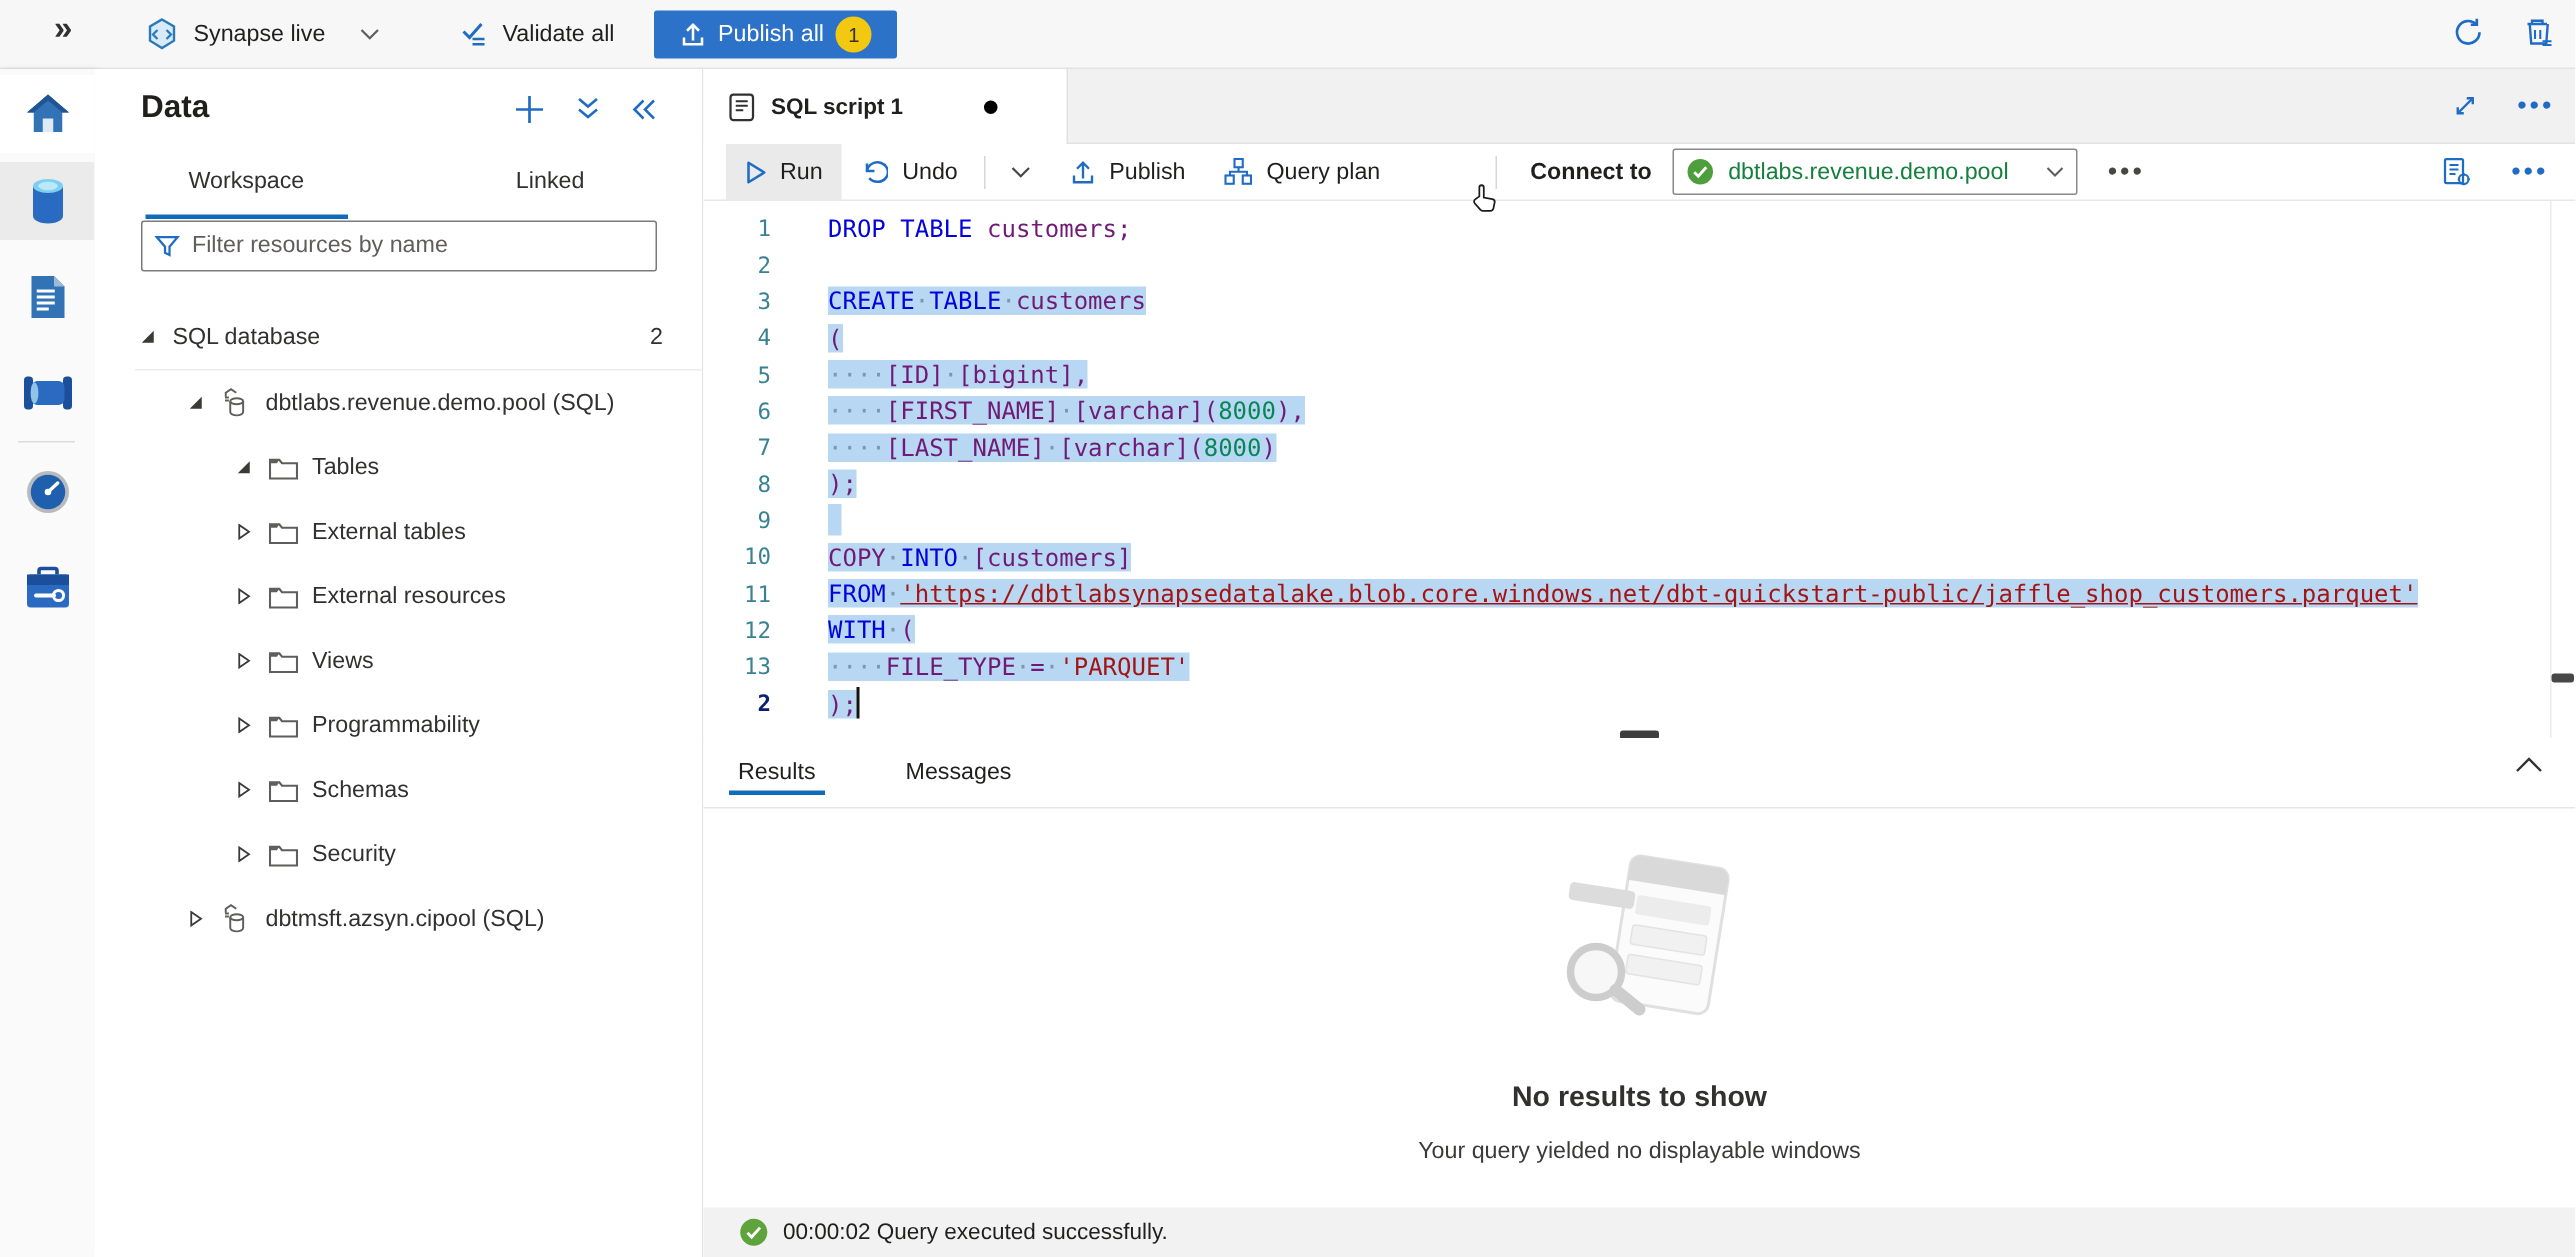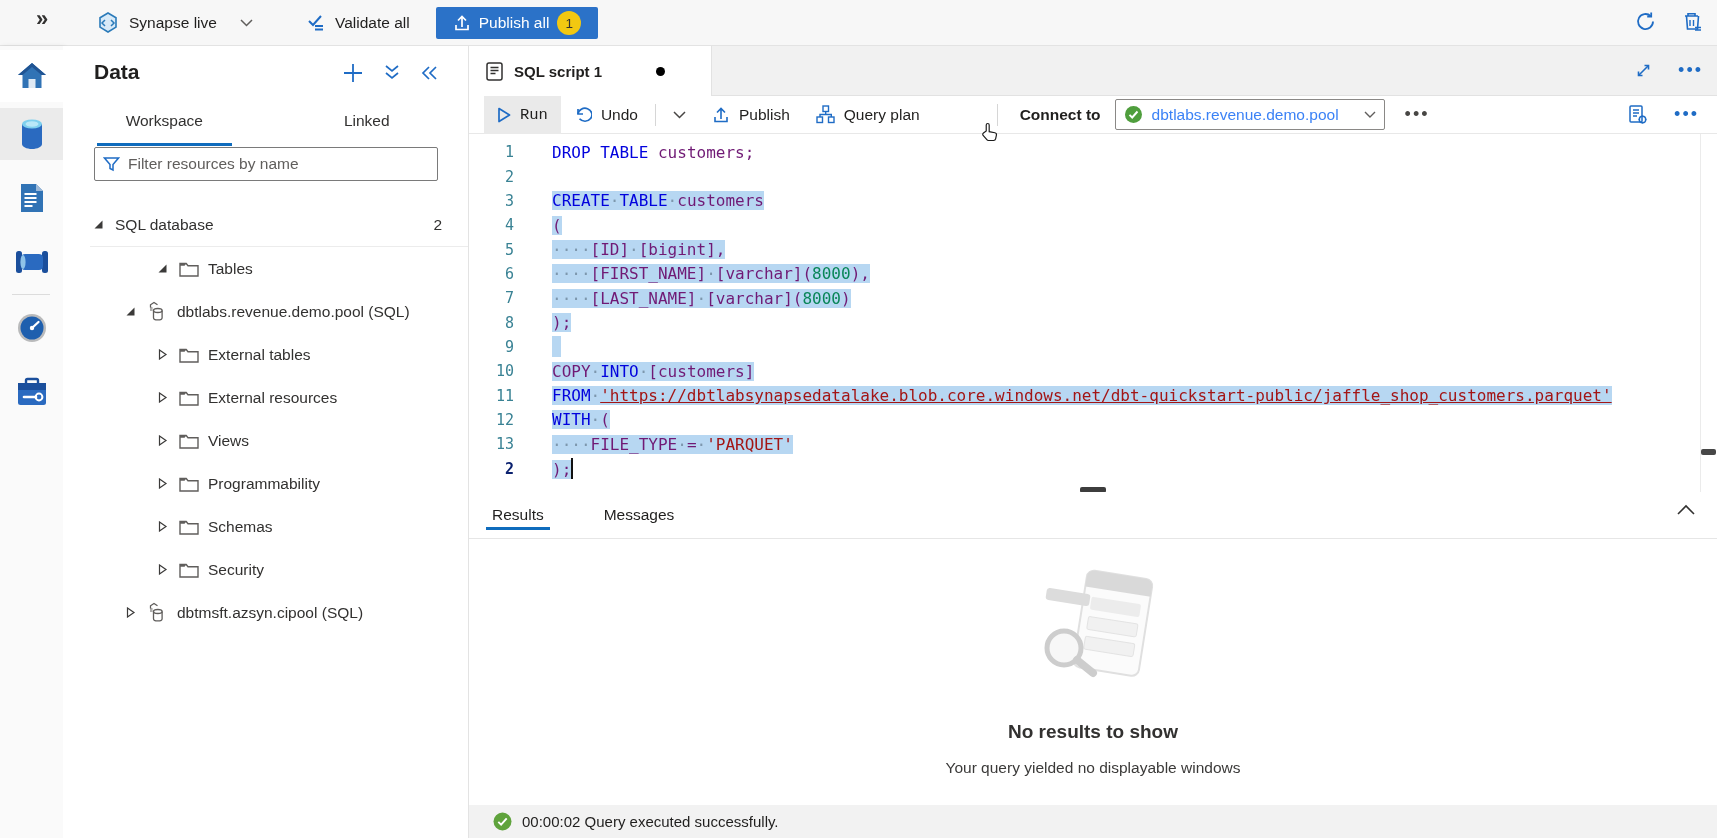--- a/index.html
+++ b/index.html
@@ -48,21 +48,21 @@
   .doc-tab { position:absolute; left:0; top:0; width:243px; height:50px; background:#fff; border-right:1px solid #e2e2e2; display:flex; align-items:center; gap:10px; padding-left:16px; font-size:15px; font-weight:700; color:#201f1e; cursor:pointer; z-index:2; }
   .dirty-dot { width:9px; height:9px; border-radius:50%; background:#000; margin-left:44px; }
   .strip-actions { position:absolute; right:14px; top:14px; display:flex; gap:26px; }
 
   .toolbar { position:absolute; left:0; top:50px; width:100%; height:38px; background:#fff; border-bottom:1px solid #e8e8e8; display:flex; align-items:center; font-size:15.5px; color:#201f1e; }
   .tbn { display:flex; align-items:center; gap:9px; height:38px; padding:0 13px; cursor:pointer; }
   .tbn.hovered { background:#eaeaea; }
   .tb-sep { width:1px; height:22px; background:#d6d6d6; margin:0 4px; }
   .connect-label { font-weight:700; padding:0 14px 0 18px; }
   .pool-select { width:270px; height:31px; border:1px solid #8a8886; border-radius:2px; background:#fff; display:flex; align-items:center; gap:9px; padding:0 8px; cursor:pointer; }
-  .pool-select .lbl { flex:1; font-size:15.5px; color:#3b82f6; white-space:nowrap; overflow:hidden; }
+  .pool-select .lbl { flex:1; font-size:15.5px; color:#15803d; white-space:nowrap; overflow:hidden; }
   .toolbar-right { margin-left:auto; display:flex; gap:26px; padding-right:18px; }
   .dots { color:#1f6cc5; font-size:18px; letter-spacing:2px; cursor:pointer; }
   .dots.dark { color:#484644; }
 
   
   .editor { position:absolute; left:0; top:88px; width:100%; height:358px; background:#fff; overflow:hidden; }
   .editor-lines { position:absolute; left:0; top:6px; width:100%; font-family:"DejaVu Sans Mono", monospace; font-size:16px; }
   .code-line { height:24.35px; display:flex; align-items:center; }
   .ln { width:45px; flex:none; text-align:right; color:#398294; font-size:15px; font-family:"DejaVu Sans Mono", monospace; }
   .ln.active { color:#0b216f; font-weight:bold; }
@@ -249,55 +249,55 @@
     <span class="twisty">
             <svg width="11" height="11" viewBox="0 0 11 11">
               <path d="M9.5 1.5v8h-8z" fill="#3b3a39"></path>
             </svg>
           </span>
 
     <span class="tree-label">SQL database</span>
     <span class="tree-count">2</span>
   </div>
         <div class="tree-divider"></div>
-        <div class="tree-row" style="padding-left: 94px;">
-    <span class="twisty">
-            <svg width="11" height="11" viewBox="0 0 11 11">
-              <path d="M9.5 1.5v8h-8z" fill="#3b3a39"></path>
-            </svg>
-          </span>
-    <span class="tree-ico">
-            <svg width="20" height="16" viewBox="0 0 20 16">
-              <path d="M1 2.5h6.2L9 4.8h10V15H1z" fill="none" stroke="#605e5c" stroke-width="1.4"></path>
-              <path d="M1 2.5h6.2L5.6 4.8H1z" fill="#605e5c"></path>
-            </svg>
-          </span>
-    <span class="tree-label">Tables</span>
-
-  </div>
         <div class="tree-row" style="padding-left: 62px;">
     <span class="twisty">
             <svg width="11" height="11" viewBox="0 0 11 11">
               <path d="M9.5 1.5v8h-8z" fill="#3b3a39"></path>
             </svg>
           </span>
     <span class="tree-ico">
             <svg width="21" height="21" viewBox="0 0 21 21">
               <path d="M6.5 9.5v7.2c0 1.2 1.9 2.2 4.3 2.2s4.3-1 4.3-2.2V9.5" fill="none" stroke="#605e5c" stroke-width="1.3"></path>
               <ellipse cx="10.8" cy="9.5" rx="4.3" ry="2" fill="none" stroke="#605e5c" stroke-width="1.3"></ellipse>
               <path d="M3.5 6.5V3.8L7 1.5l3.5 2.3" fill="none" stroke="#605e5c" stroke-width="1.3"></path>
               <path d="M3 7h2.6M3 9h2.6" stroke="#605e5c" stroke-width="1.2"></path>
             </svg>
           </span>
     <span class="tree-label">dbtlabs.revenue.demo.pool (SQL)</span>
 
   </div>
         <div class="tree-row" style="padding-left: 94px;">
     <span class="twisty">
             <svg width="11" height="11" viewBox="0 0 11 11">
+              <path d="M9.5 1.5v8h-8z" fill="#3b3a39"></path>
+            </svg>
+          </span>
+    <span class="tree-ico">
+            <svg width="20" height="16" viewBox="0 0 20 16">
+              <path d="M1 2.5h6.2L9 4.8h10V15H1z" fill="none" stroke="#605e5c" stroke-width="1.4"></path>
+              <path d="M1 2.5h6.2L5.6 4.8H1z" fill="#605e5c"></path>
+            </svg>
+          </span>
+    <span class="tree-label">Tables</span>
+
+  </div>
+        <div class="tree-row" style="padding-left: 94px;">
+    <span class="twisty">
+            <svg width="11" height="11" viewBox="0 0 11 11">
               <path d="M2.5 1l6.5 4.5L2.5 10z" fill="none" stroke="#3b3a39" stroke-width="1.2"></path>
             </svg>
           </span>
     <span class="tree-ico">
             <svg width="20" height="16" viewBox="0 0 20 16">
               <path d="M1 2.5h6.2L9 4.8h10V15H1z" fill="none" stroke="#605e5c" stroke-width="1.4"></path>
               <path d="M1 2.5h6.2L5.6 4.8H1z" fill="#605e5c"></path>
             </svg>
           </span>
     <span class="tree-label">External tables</span>
@@ -416,21 +416,21 @@
           <svg width="17" height="17" viewBox="0 0 17 17">
               <path d="M3.5 13.5l10-10" stroke="#1f6cc5" stroke-width="1.6"></path>
               <path d="M9.5 3.5h4v4M7.5 13.5h-4v-4" stroke="#1f6cc5" stroke-width="1.6" fill="none"></path>
             </svg>
         </span>
         <span class="dots">•••</span>
       </div>
     </div>
 
     <div class="toolbar">
-      <div class="tbn hovered" style="margin-left:15px;font-family:Liberation Mono, monospace;">
+      <div class="tbn hovered" style="margin-left:15px;">
         <span class="icon-btn">
           <svg width="14" height="16" viewBox="0 0 14 16">
               <path d="M2 1.5l10.5 6.5L2 14.5z" fill="none" stroke="#1f6cc5" stroke-width="1.7" stroke-linejoin="round"></path>
             </svg>
         </span>
         <span>Run</span>
       </div>
       <div class="tbn">
         <span class="icon-btn">
           <svg width="18" height="17" viewBox="0 0 18 17">

